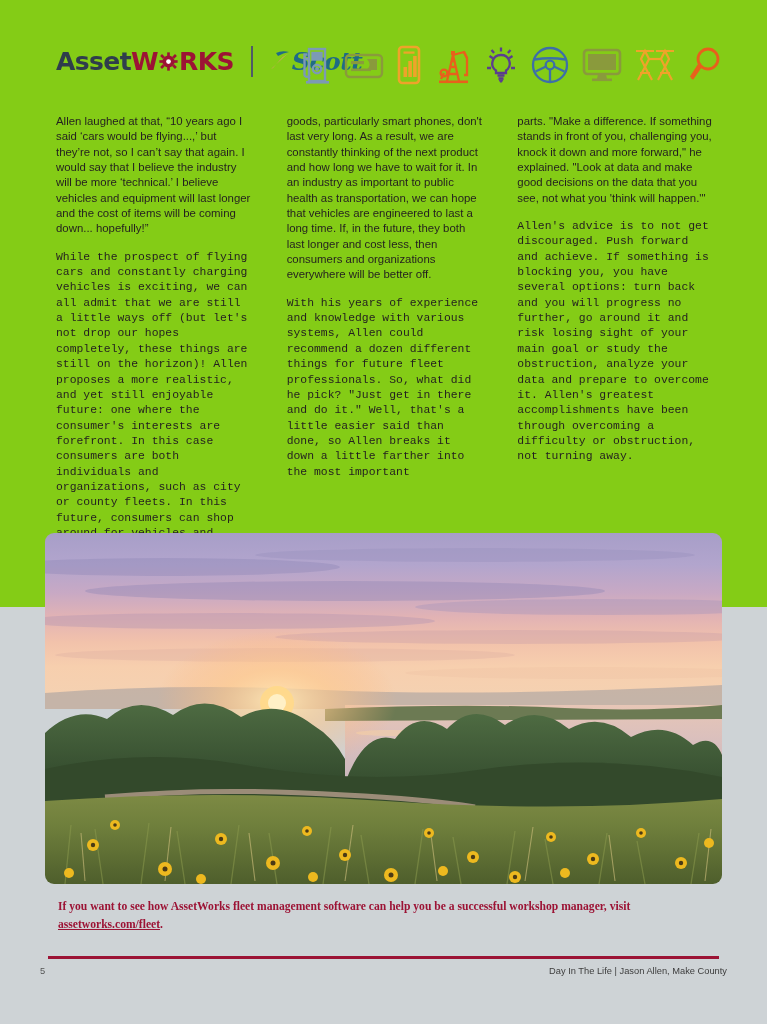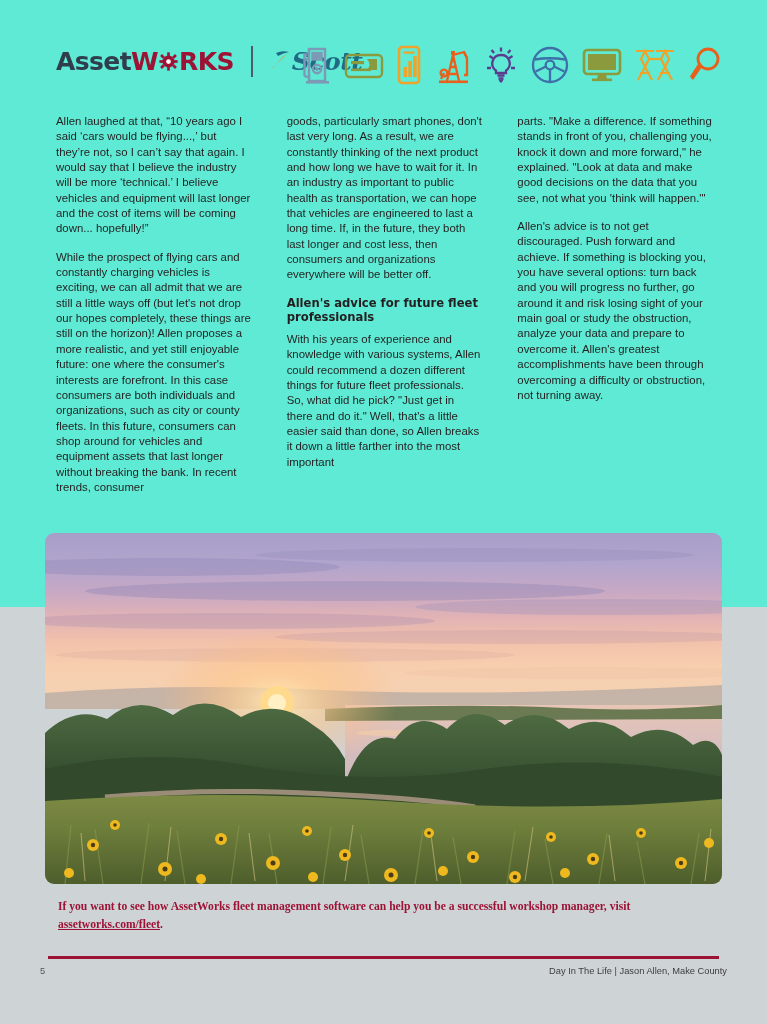--- a/index.html
+++ b/index.html
@@ -13,21 +13,21 @@
     font-family: "Liberation Sans", sans-serif;
     background: #ffffff;
     position: relative;
     overflow: hidden;
   }
 
   
   .page {
     position: absolute;
     inset: 0;
-    background: #5eead4;
+    background: #84cc16;
   }
 
   
   .grey-band {
     position: absolute;
     left: 0;
     top: 607px;
     width: 767px;
     height: 417px;
     background: #ced3d6;
@@ -130,21 +130,21 @@
   .col { width: 204px; }
 
   .col p {
     font-family: "Liberation Sans", sans-serif;
     font-size: 11.4px;
     line-height: 15.35px;
     color: #231f20;
     margin-bottom: 13px;
     text-align: left;
   }
-  .col p:last-child { margin-bottom: 0; }
+  .col p:last-child { margin-bottom: 0; font-family: Liberation Mono, monospace; }
 
   .col h3 {
     font-family: "DejaVu Sans", sans-serif;
     font-size: 11.6px;
     font-weight: 700;
     line-height: 14.6px;
     color: #231f20;
     margin-bottom: 7px;
     margin-top: 1px;
   }
@@ -358,21 +358,20 @@
 
   <div class="article">
 
     <div class="col">
       <p>Allen laughed at that, “10 years ago I said ‘cars would be flying...,’ but they’re not, so I can’t say that again. I would say that I believe the industry will be more ‘technical.’ I believe vehicles and equipment will last longer and the cost of items will be coming down... hopefully!”</p>
       <p>While the prospect of flying cars and constantly charging vehicles is exciting, we can all admit that we are still a little ways off (but let's not drop our hopes completely, these things are still on the horizon)! Allen proposes a more realistic, and yet still enjoyable future: one where the consumer's interests are forefront. In this case consumers are both individuals and organizations, such as city or county fleets. In this future, consumers can shop around for vehicles and equipment assets that last longer without breaking the bank. In recent trends, consumer</p>
     </div>
 
     <div class="col">
       <p>goods, particularly smart phones, don't last very long. As a result, we are constantly thinking of the next product and how long we have to wait for it. In an industry as important to public health as transportation, we can hope that vehicles are engineered to last a long time. If, in the future, they both last longer and cost less, then consumers and organizations everywhere will be better off.</p>
-      <h3>Allen's advice for future fleet professionals</h3>
       <p>With his years of experience and knowledge with various systems, Allen could recommend a dozen different things for future fleet professionals. So, what did he pick? "Just get in there and do it." Well, that's a little easier said than done, so Allen breaks it down a little farther into the most important</p>
     </div>
 
     <div class="col">
       <p>parts. "Make a difference. If something stands in front of you, challenging you, knock it down and more forward," he explained. "Look at data and make good decisions on the data that you see, not what you 'think will happen.'"</p>
       <p>Allen's advice is to not get discouraged. Push forward and achieve. If something is blocking you, you have several options: turn back and you will progress no further, go around it and risk losing sight of your main goal or study the obstruction, analyze your data and prepare to overcome it. Allen's greatest accomplishments have been through overcoming a difficulty or obstruction, not turning away.</p>
     </div>
 
   </div>
 

